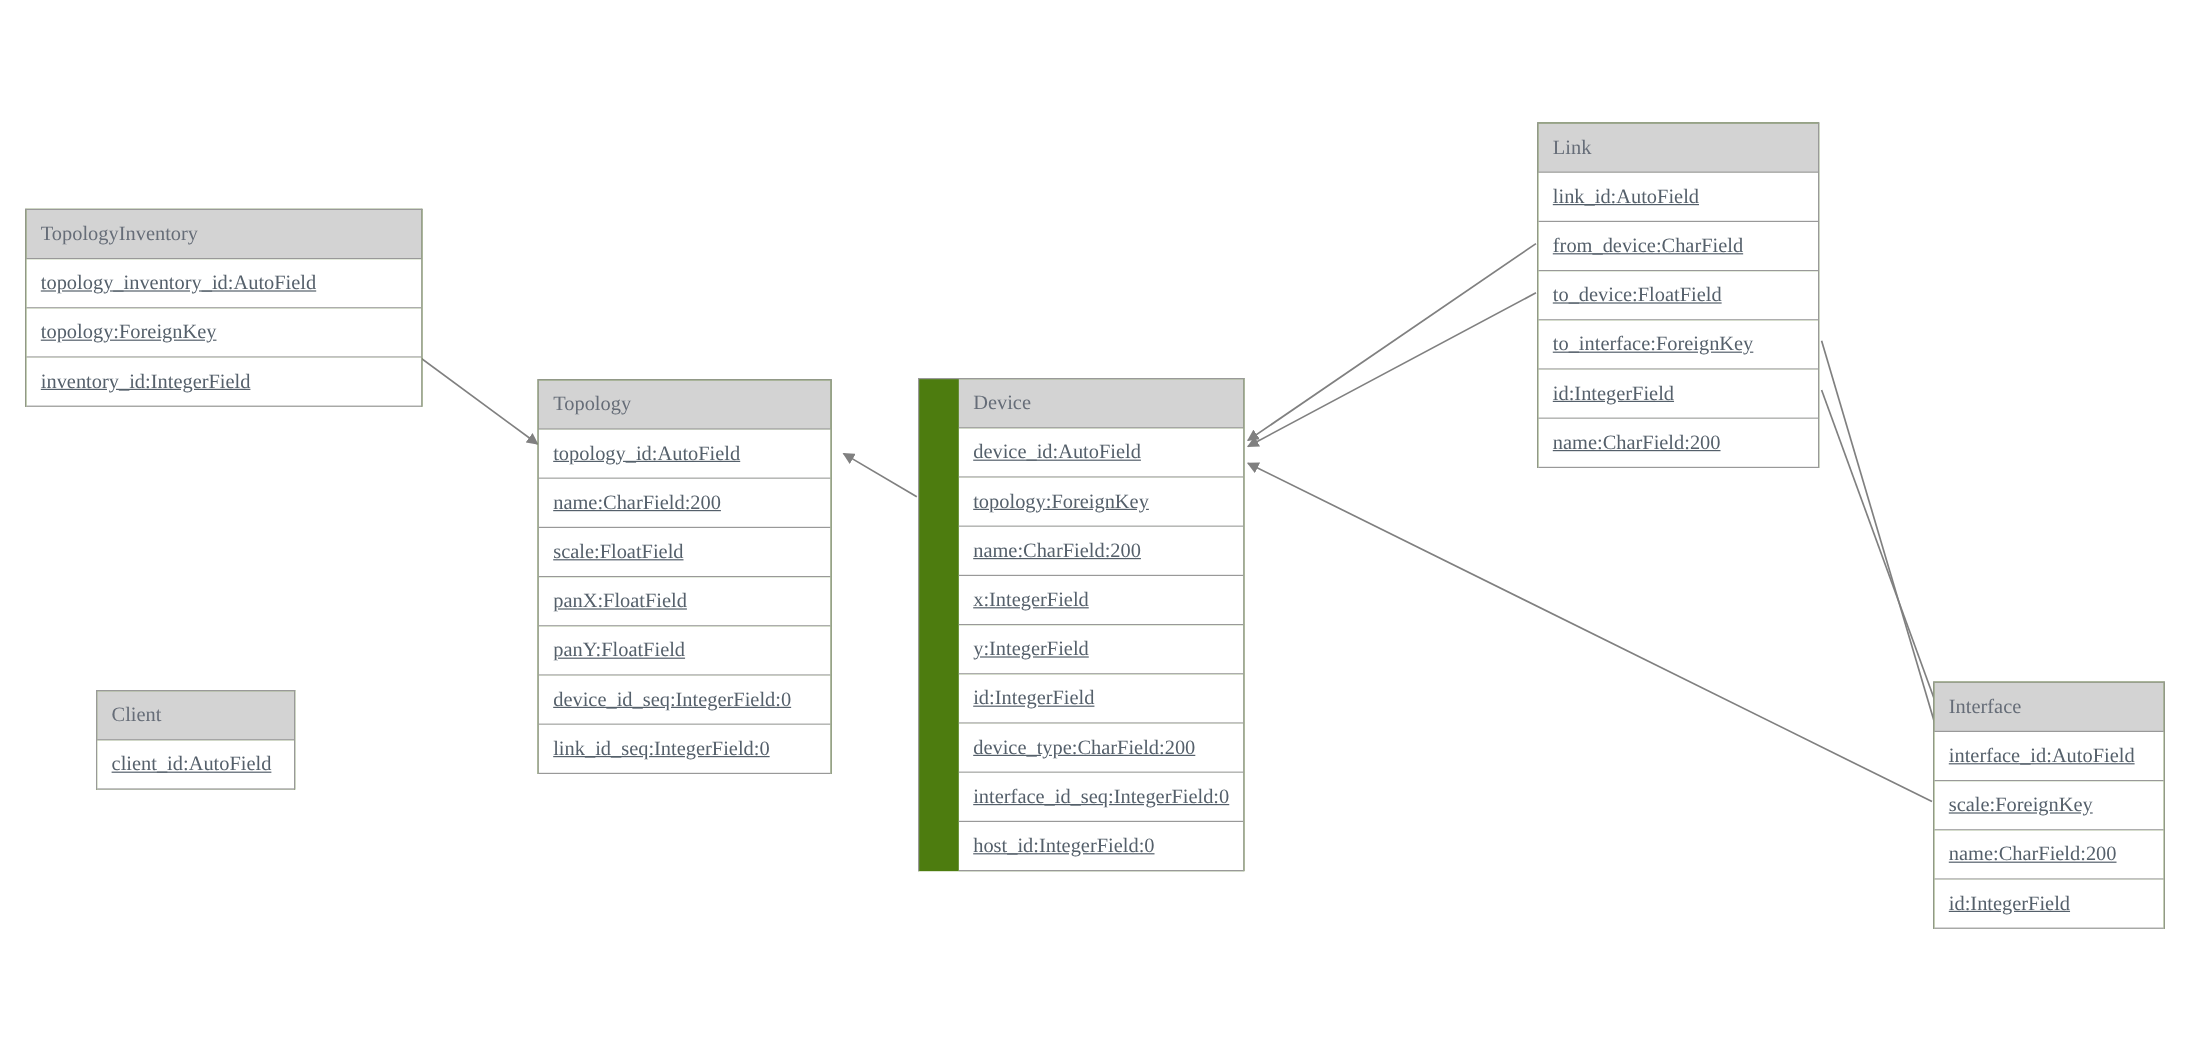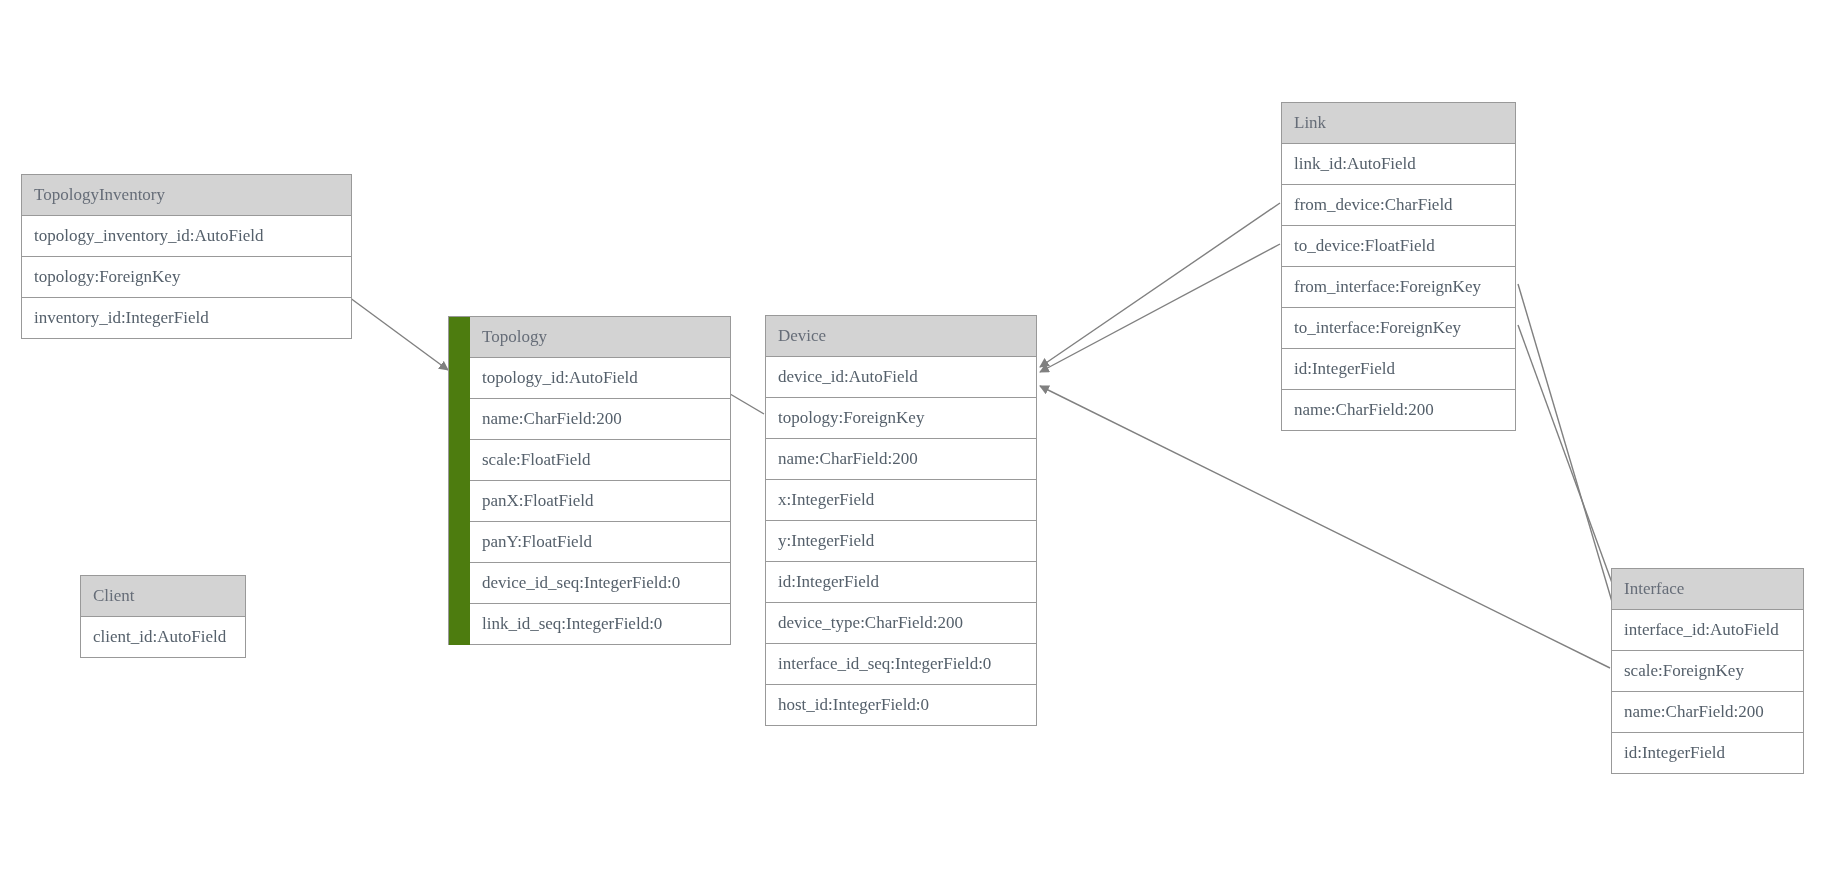--- a/index.html
+++ b/index.html
@@ -53,20 +53,21 @@
     box-sizing: border-box;
     border-bottom: 1px solid #999999;
     color: #55606b;
     font-size: 17px;
     line-height: 40px;
     height: 41px;
     padding: 0 12px;
     white-space: nowrap;
     overflow: hidden;
     background: #ffffff;
+    text-decoration: underline;
   }
 </style>
 </head>
 <body>
 
 <div id="canvas">
   <svg id="edge-layer" viewBox="0 0 1824 874" width="1824" height="874">
       <defs>
         <marker id="arrow-solid" viewBox="0 0 10 10" refX="9" refY="5" markerWidth="7" markerHeight="7" orient="auto-start-reverse" markerUnits="strokeWidth">
           <path d="M 0 0 L 10 5 L 0 10 z" fill="#808080"></path>
@@ -79,52 +80,51 @@
       <line x1="1610" y1="668" x2="1040" y2="386" stroke="#808080" stroke-width="1.4" marker-end="url(#arrow-solid)"></line>
       <line x1="1518" y1="284" x2="1618" y2="622" stroke="#808080" stroke-width="1.4" marker-end="url(#arrow-solid)"></line>
       <line x1="1518" y1="325" x2="1627" y2="624" stroke="#808080" stroke-width="1.4" marker-end="url(#arrow-solid)"></line>
     </svg>
 <div class="entity" style="left: 21px; top: 162px; width: 331px; margin-top: 12px;">
       <div class="entity-header">TopologyInventory</div>
       <div class="entity-field">topology_inventory_id:AutoField</div>
       <div class="entity-field">topology:ForeignKey</div>
       <div class="entity-field">inventory_id:IntegerField</div>
     </div>
-    <div class="entity" style="left: 448px; top: 316px; width: 283px; padding-left: 21px;">
+    <div class="entity" style="left: 448px; top: 316px; width: 245px;">
       <div class="entity-header">Topology</div>
       <div class="entity-field">topology_id:AutoField</div>
       <div class="entity-field">name:CharField:200</div>
       <div class="entity-field">scale:FloatField</div>
       <div class="entity-field">panX:FloatField</div>
       <div class="entity-field">panY:FloatField</div>
       <div class="entity-field">device_id_seq:IntegerField:0</div>
       <div class="entity-field">link_id_seq:IntegerField:0</div>
     </div>
     <div class="entity" style="left: 80px; top: 528px; width: 166px; margin-top: 47px;">
       <div class="entity-header">Client</div>
       <div class="entity-field">client_id:AutoField</div>
     </div>
-    <div class="entity" style="left: 765px; top: 315px; width: 272px;">
+    <div class="entity" style="left: 765px; top: 315px; width: 272px; padding-left: 33px;">
       <div class="entity-header">Device</div>
       <div class="entity-field">device_id:AutoField</div>
       <div class="entity-field">topology:ForeignKey</div>
       <div class="entity-field">name:CharField:200</div>
       <div class="entity-field">x:IntegerField</div>
       <div class="entity-field">y:IntegerField</div>
       <div class="entity-field">id:IntegerField</div>
       <div class="entity-field">device_type:CharField:200</div>
       <div class="entity-field">interface_id_seq:IntegerField:0</div>
       <div class="entity-field">host_id:IntegerField:0</div>
     </div>
     <div class="entity" style="left: 1281px; top: 102px; width: 235px;">
       <div class="entity-header">Link</div>
       <div class="entity-field">link_id:AutoField</div>
       <div class="entity-field">from_device:CharField</div>
       <div class="entity-field">to_device:FloatField</div>
-      <div class="entity-field">from_interface:ForeignKey</div>
       <div class="entity-field">to_interface:ForeignKey</div>
       <div class="entity-field">id:IntegerField</div>
       <div class="entity-field">name:CharField:200</div>
     </div>
     <div class="entity" style="left: 1611px; top: 568px; width: 193px;">
       <div class="entity-header">Interface</div>
       <div class="entity-field">interface_id:AutoField</div>
       <div class="entity-field">scale:ForeignKey</div>
       <div class="entity-field">name:CharField:200</div>
       <div class="entity-field">id:IntegerField</div>

